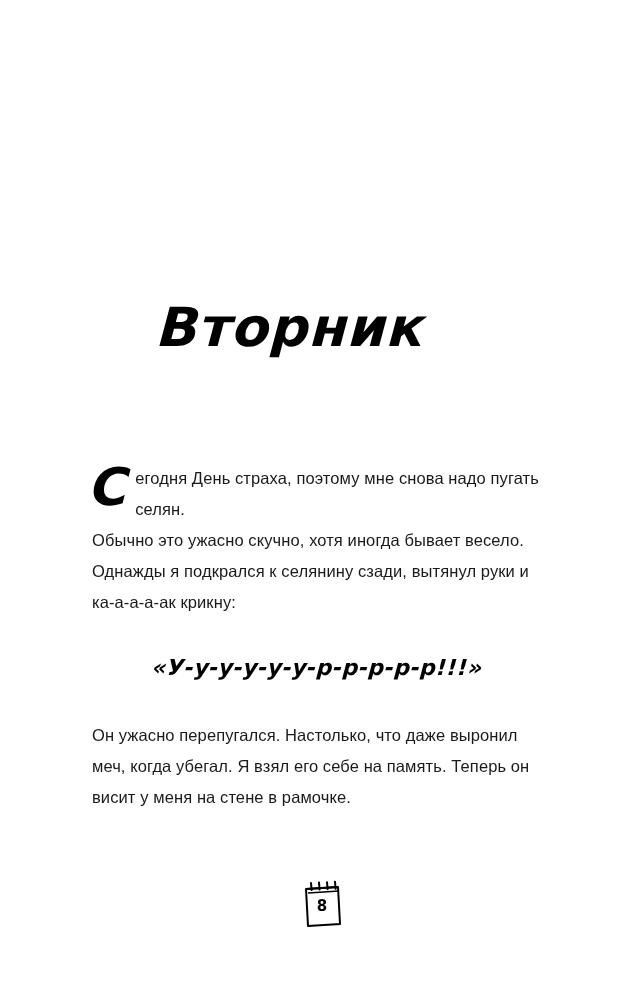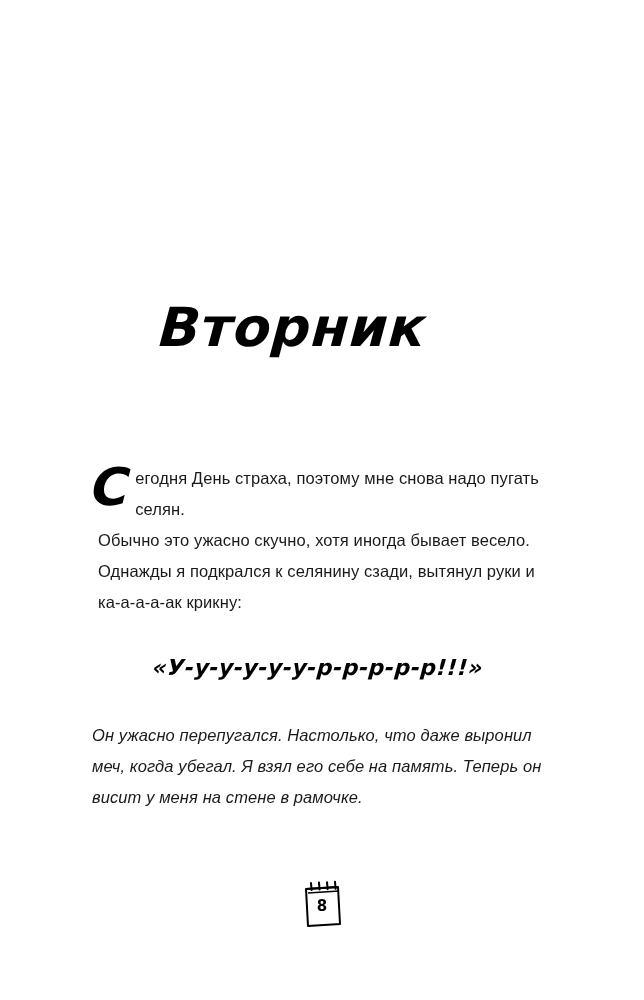--- a/index.html
+++ b/index.html
@@ -68,21 +68,20 @@
     font-size: 52px;
     line-height: 44px;
     margin: 2px 5px 0 0;
     color: #000000;
     font-style: italic;
     transform: skewX(-3deg);
   }
 
   .para.second {
     margin-top: 0px;
-    margin-left: 6px;
   }
 
   
   .shout {
     position: absolute;
     top: 655px;
     left: 92px;
     width: 452px;
     text-align: center;
     font-family: "DejaVu Sans", sans-serif;
@@ -92,21 +91,20 @@
     color: #000000;
     font-style: italic;
     transform: skewX(-4deg);
   }
 
   .para.third {
     position: absolute;
     top: 720px;
     left: 92px;
     width: 452px;
-    font-style: italic;
   }
 
   
   .footer {
     position: absolute;
     top: 880px;
     left: 0;
     right: 0;
     display: flex;
     justify-content: center;

